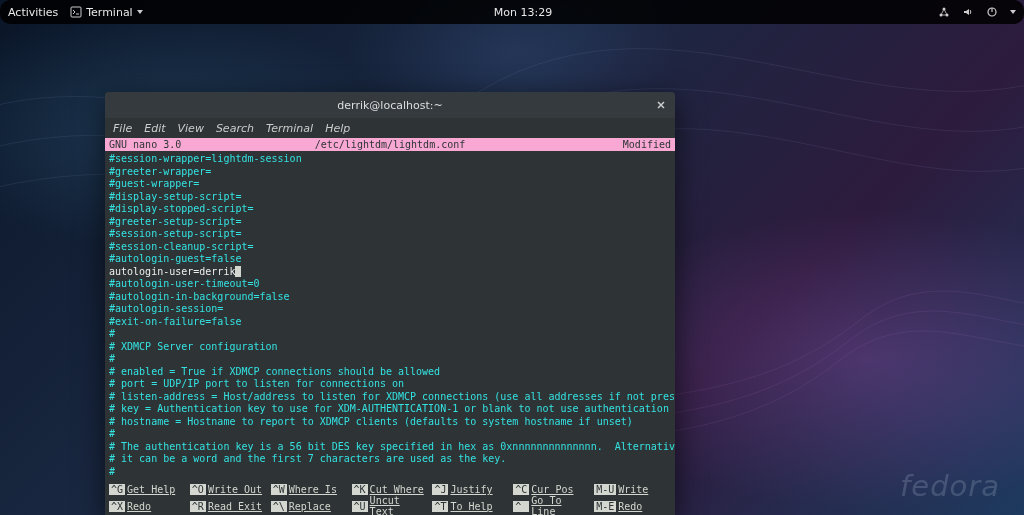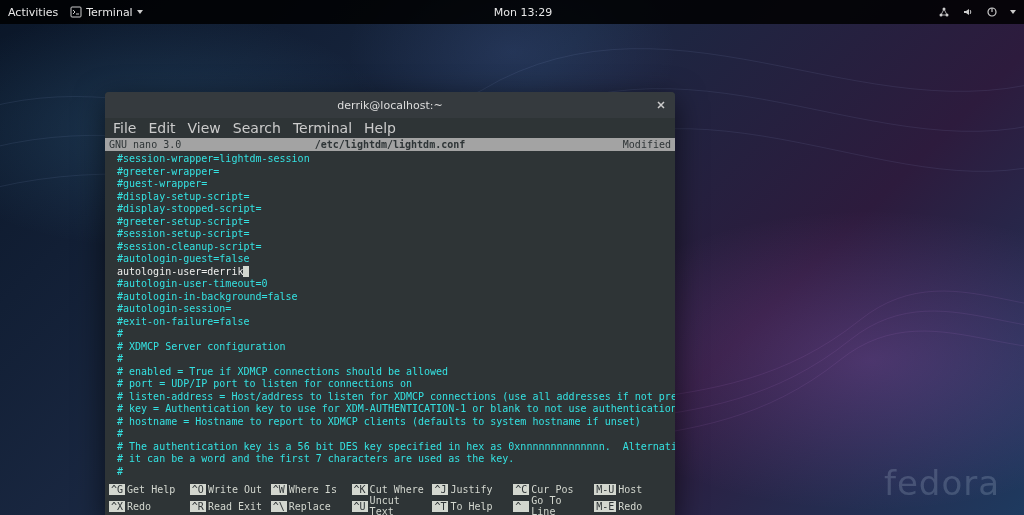--- a/index.html
+++ b/index.html
@@ -22,33 +22,34 @@
 .mesh-lines {
   position: absolute; inset: 0; z-index: 0; opacity: 0.35;
 }
 
 .topbar {
   position: relative; z-index: 2;
   display: flex; align-items: center; justify-content: space-between;
   height: 24px; padding: 0 8px;
   background: rgba(0,0,0,0.85); color: #e8e8e8;
   font-size: 11px;
+  border-radius: 10px;
 }
 .topbar-left, .topbar-right { display: flex; align-items: center; gap: 12px; }
 .topbar-center { position: absolute; left: 50%; transform: translateX(-50%); font-weight: 500; padding-left: 22px; }
 .topbar-btn { display: flex; align-items: center; gap: 4px; cursor: default; }
 .tri-down { width: 0; height: 0; border-left: 3px solid transparent; border-right: 3px solid transparent; border-top: 4px solid #ccc; }
 .topbar-icon { width: 12px; height: 12px; display: inline-flex; align-items: center; justify-content: center; }
 .topbar-icon svg { fill: #ccc; }
 
 
 .fedora-mark {
   position: absolute; right: 24px; bottom: 12px; z-index: 1;
-  font-size: 34px; font-weight: 400; color: rgba(180,200,220,0.22);
-  letter-spacing: 1px; 
+  font-size: 29px; font-weight: 400; color: rgba(180,200,220,0.22);
+  letter-spacing: 1px; font-style: italic;
 }
 
 
 .terminal-window {
   position: absolute; z-index: 3;
   left: 105px; top: 92px; width: 570px;
   background: #2e3436; color: #d3d7cf;
   border-radius: 4px 4px 0 0;
   box-shadow: 0 8px 30px rgba(0,0,0,0.6);
   font-family: "DejaVu Sans Mono","Liberation Mono",monospace;
@@ -62,54 +63,54 @@
 }
 .titlebar-close {
   position: absolute; right: 6px; top: 5px;
   width: 16px; height: 16px; border-radius: 8px;
   display: flex; align-items: center; justify-content: center;
   color: #aaa; cursor: default;
 }
 .menubar {
   height: 20px; background: #2e3436;
   display: flex; align-items: center; gap: 12px;
-  padding: 0 8px; font-family: "DejaVu Sans",sans-serif; font-size: 14px;
+  padding: 0 8px; font-family: "DejaVu Sans",sans-serif; font-size: 11px;
   color: #ccc;
+  font-style: italic;
 }
 .menubar span { cursor: default; }
 
 .nano-header {
   display: flex; justify-content: space-between;
-  background: #a3a3a3; color: #2e3436;
+  background: #f9a8d4; color: #2e3436;
   padding: 1px 4px; font-size: 10px;
 }
-.nano-header .center { position: absolute; left: 50%; transform: translateX(-50%); font-weight: bold; }
+.nano-header .center { position: absolute; left: 50%; transform: translateX(-50%); }
 .nano-header-wrap { position: relative; }
 
 .editor-body {
   padding: 2px 4px 4px 4px;
   line-height: 1.25;
   white-space: pre;
   overflow: hidden;
-  margin-left: 8px;
 }
 .cyan { color: #34e2e2; }
 .white { color: #eeeeec; text-align: right; }
 .cursor { background: #d3d7cf; color: #2e3436; }
 
 .nano-footer {
   padding: 2px 4px 4px 4px;
   display: grid;
   grid-template-columns: repeat(6, 1fr);
   column-gap: 4px;
   font-size: 10px;
 }
 .nano-cmd { display: flex; align-items: center; gap: 2px; }
 .nano-key { background: #d3d7cf; color: #2e3436; padding: 0 2px; }
-.nano-label { color: #d3d7cf; }
+.nano-label { color: #d3d7cf; text-decoration: underline; }
 </style>
 </head>
 <body>
 
 <div class="bg-mesh"></div>
 <svg class="mesh-lines" viewBox="0 0 1024 515" preserveAspectRatio="none">
   <g stroke="rgba(180,200,255,0.25)" stroke-width="1" fill="none">
     <path d="M-50,120 C150,40 300,200 500,80 700,-20 900,160 1100,60"></path>
     <path d="M-50,160 C180,80 320,230 520,120 720,20 920,200 1100,100"></path>
     <path d="M-50,200 C200,120 340,260 540,160 740,60 940,240 1100,140"></path>
@@ -208,21 +209,21 @@
       <div class="nano-cmd">
         <span class="nano-key">^J</span>
         <span class="nano-label"> Justify</span>
       </div>
       <div class="nano-cmd">
         <span class="nano-key">^C</span>
         <span class="nano-label"> Cur Pos</span>
       </div>
       <div class="nano-cmd">
         <span class="nano-key">M-U</span>
-        <span class="nano-label"> Host</span>
+        <span class="nano-label"> Write</span>
       </div>
       <div class="nano-cmd">
         <span class="nano-key">^X</span>
         <span class="nano-label"> Redo</span>
       </div>
       <div class="nano-cmd">
         <span class="nano-key">^R</span>
         <span class="nano-label"> Read Exit</span>
       </div>
       <div class="nano-cmd">

